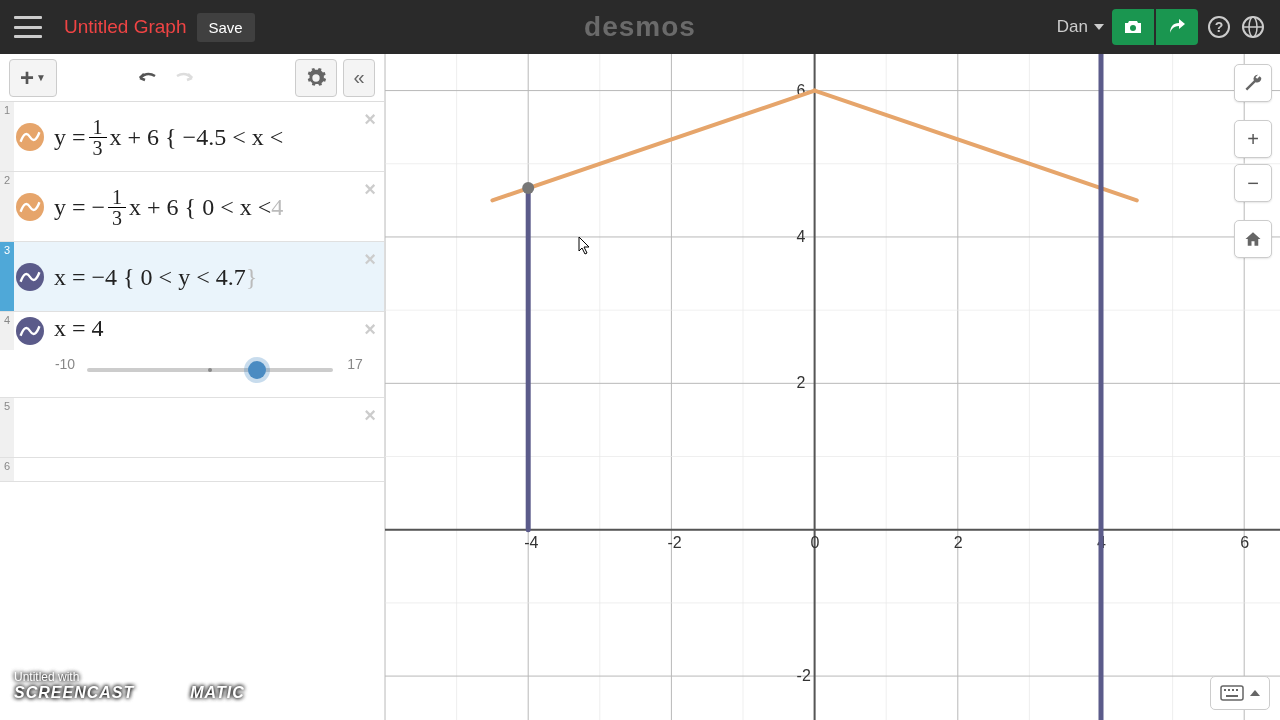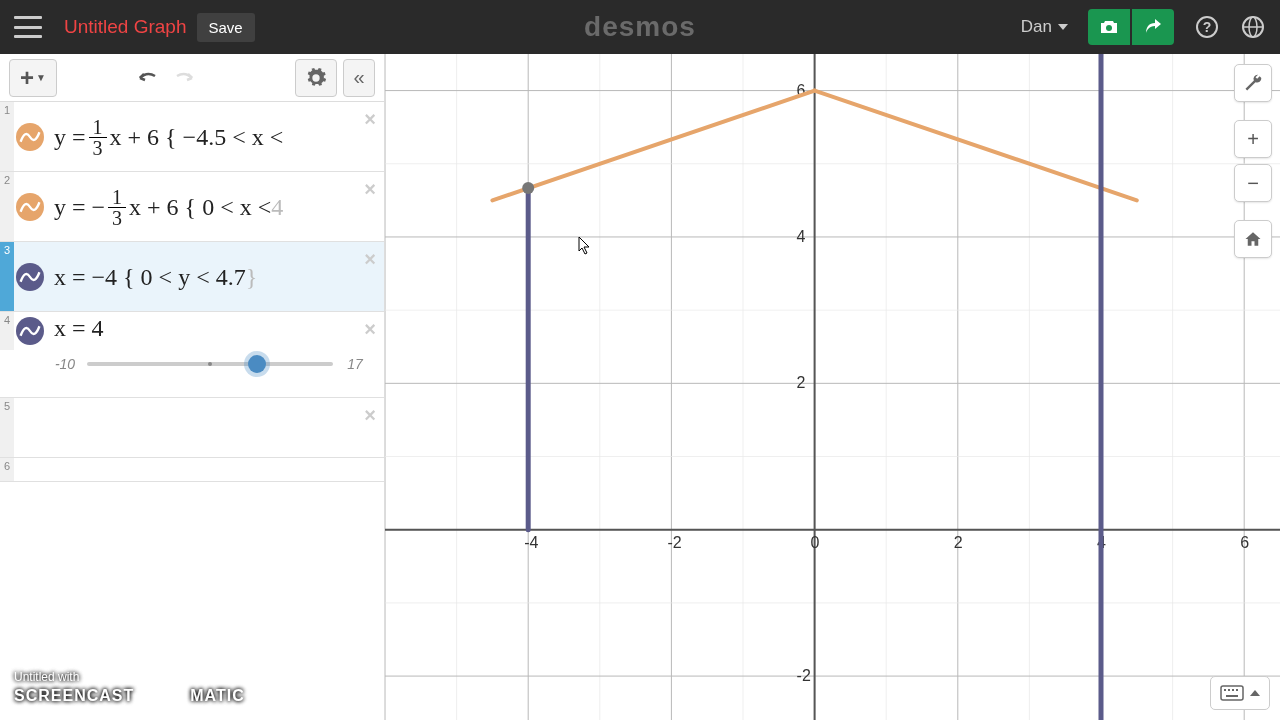--- a/index.html
+++ b/index.html
@@ -5,21 +5,21 @@
 * { margin:0; padding:0; box-sizing:border-box; }
 html,body { width:100%; height:100%; font-family:Arial,Helvetica,sans-serif; overflow:hidden; background:#fff; }
 body { position:relative; width:1280px; height:720px; }
 
 .top-bar { position:absolute; top:0; left:0; right:0; height:54px; background:#2a2a2a; display:flex; align-items:center; padding:0 14px; }
 .hamburger { width:28px; height:22px; display:flex; flex-direction:column; justify-content:space-between; cursor:pointer; }
 .hamburger span { display:block; height:3px; background:#ccc; border-radius:1px; }
 .graph-title { color:#ef4444; font-size:19px; margin-left:22px; }
 .save-btn { background:#404040; color:#fff; border:none; padding:6px 12px; font-size:15px; border-radius:3px; margin-left:10px; cursor:pointer; }
 .logo { position:absolute; left:50%; transform:translateX(-50%); color:#6a6a6a; font-size:28px; letter-spacing:1px; font-weight:700; }
-.top-right { margin-left:auto; display:flex; align-items:center; gap:20px; }
+.top-right { margin-left:auto; display:flex; align-items:center; gap:8px; }
 .user-menu { color:#ccc; font-size:17px; display:flex; align-items:center; gap:6px; cursor:pointer; }
 .caret-down { width:0; height:0; border-left:5px solid transparent; border-right:5px solid transparent; border-top:6px solid #ccc; }
 .green-btn-group { display:flex; gap:2px; }
 .icon-btn-green { width:42px; height:36px; background:#1a9650; border-radius:4px; display:flex; align-items:center; justify-content:center; cursor:pointer; }
 .icon-btn-green:first-child { border-top-right-radius:0; border-bottom-right-radius:0; }
 .icon-btn-green:last-child { border-top-left-radius:0; border-bottom-left-radius:0; }
 .icon-circle { width:26px; height:26px; display:flex; align-items:center; justify-content:center; color:#ccc; }
 
 .sidebar { position:absolute; top:54px; left:0; width:385px; bottom:0; background:#fff; border-right:1px solid #ddd; overflow:hidden; }
 .sidebar-toolbar { height:48px; border-bottom:1px solid #ddd; display:flex; align-items:center; padding:0 6px; }
@@ -40,41 +40,41 @@
 .expr-icon { width:32px; display:flex; align-items:center; justify-content:center; }
 .color-dot { width:28px; height:28px; border-radius:50%; position:relative; overflow:hidden; }
 .wave { position:absolute; inset:3px; }
 .expr-body { flex:1; padding:10px 12px 8px 8px; display:flex; align-items:center; font-family:'Times New Roman',serif; font-size:24px; color:#222; }
 .frac { display:inline-flex; flex-direction:column; align-items:center; font-size:20px; line-height:1; vertical-align:middle; margin:0 3px; }
 .frac .n { border-bottom:1.5px solid #000; padding:0 4px; }
 .frac .d { padding:0 4px; }
 .expr-close { position:absolute; top:6px; right:8px; color:#ccc; font-size:20px; cursor:pointer; font-weight:bold; }
 .faded { color:#bbb; }
 
-.slider-row { padding:6px 16px 10px 52px; display:flex; align-items:center; gap:9px;font-style:italic; }
+.slider-row { padding:6px 16px 10px 52px; display:flex; align-items:flex-end; gap:9px; }
 .slider-label { color:#888; font-size:14px; width:26px; text-align:center; }
 .slider-track { flex:1; height:4px; background:#ccc; border-radius:2px; position:relative; }
 .slider-dot-mid { position:absolute; top:50%; left:50%; width:4px; height:4px; background:#888; border-radius:50%; transform:translate(-50%,-50%); }
 .slider-thumb { position:absolute; width:18px; height:18px; background:#4a8bc2; border-radius:50%; top:50%; transform:translate(-50%,-50%); box-shadow:0 0 0 4px rgba(74,139,194,.3); }
 
 .expr-row.empty { min-height:60px; }
 .expr-row.tiny { min-height:24px; }
 
 .canvas-area { position:absolute; top:54px; left:385px; right:0; bottom:0; background:#fff; }
 .canvas-area svg { width:100%; height:100%; display:block; }
 
 .right-controls { position:absolute; right:8px; top:64px; display:flex; flex-direction:column; gap:6px; }
 .rc-btn { width:38px; height:38px; background:#fff; border:1px solid #ccc; border-radius:5px; display:flex; align-items:center; justify-content:center; color:#555; font-size:20px; cursor:pointer; box-shadow:0 1px 2px rgba(0,0,0,.1); }
 
 .kbd-btn { position:absolute; right:10px; bottom:10px; width:60px; height:34px; background:#fff; border:1px solid #ccc; border-radius:5px; display:flex; align-items:center; justify-content:center; gap:6px; cursor:pointer; }
 .kbd-caret { width:0; height:0; border-left:5px solid transparent; border-right:5px solid transparent; border-bottom:6px solid #666; }
 
 .watermark { position:absolute; left:14px; bottom:12px; color:#fff; font-family:Arial; text-shadow:0 0 4px #000,0 0 4px #000; }
 .watermark .l1 { font-size:12px; }
-.watermark .l2 { font-size:16px; font-weight:bold; display:flex; align-items:center; gap:16px; letter-spacing:1px; }
+.watermark .l2 { font-size:16px; font-weight:bold; font-style:italic; display:flex; gap:16px; letter-spacing:1px; }
 .wm-circle { display:inline-flex; width:24px; height:24px; border:3px solid #fff; border-radius:50%; align-items:center; justify-content:center; }
 .wm-circle-inner { width:8px; height:8px; background:#fff; border-radius:50%; }
 
 .cursor-arrow { position:absolute; width:14px; height:20px; pointer-events:none; }
 </style>
 </head>
 <body>
 
 <div class="top-bar">
   <div class="hamburger">

